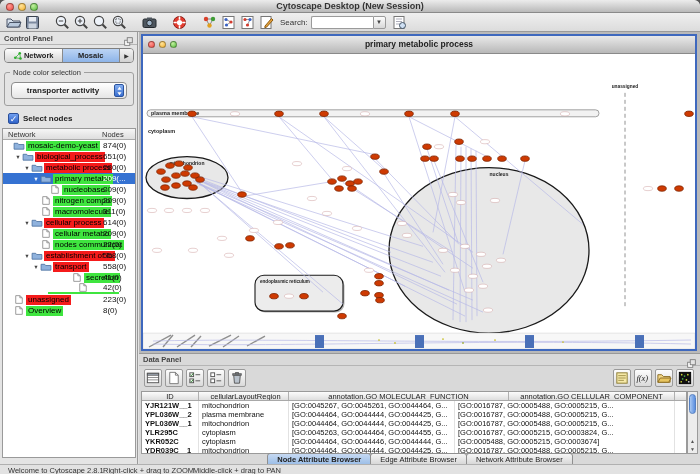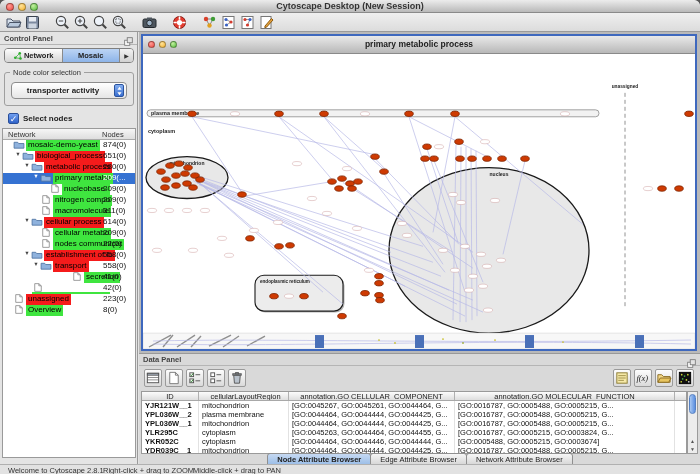--- a/index.html
+++ b/index.html
@@ -54,21 +54,21 @@
   .combo-step svg{width:7px;height:10px;}
   .cp-check{position:absolute;left:8px;top:81px;display:flex;align-items:center;gap:4px;}
   .checkbox{width:11px;height:11px;border-radius:2px;border:1px solid #2a4f9a;
     background:linear-gradient(#6f9ef0,#2f62c8);color:#fff;font-size:9px;line-height:10px;text-align:center;font-weight:bold;}
   .cp-check-label{font-size:8px;font-weight:bold;color:#222;}
   .cp-tree{position:absolute;left:2px;top:96px;width:134px;height:330px;background:#fff;border:1px solid #9a9a9a;overflow:hidden;}
   .tree-head{height:11px;background:linear-gradient(#f6f6f6,#dedede);border-bottom:1px solid #aaa;
     font-size:7.5px;color:#333;position:relative;}
   .th-net{position:absolute;left:5px;top:1px;}
   .th-nodes{position:absolute;left:99px;top:1px;}
-  .trow{height:11px;display:flex;white-space:nowrap;overflow:hidden;font-size:8px;position:relative;}
+  .trow{height:11px;display:flex;align-items:center;white-space:nowrap;overflow:hidden;font-size:8px;position:relative;}
   .trow.sel{background:#3572d2;}
   .arr{width:8px;font-size:5.5px;color:#444;flex:none;text-align:center;}
   .trow.sel .arr{color:#fff;}
   .ticon{width:12px;height:9px;flex:none;margin-right:1px;}
   .ticon svg{width:12px;height:9px;}
   .tlabel{padding:0 2px;color:#000;line-height:10px;flex:none;max-width:78px;overflow:hidden;}
   .tlabel.green{background:#3fe53f;}
   .tlabel.red{background:#f51b1b;}
   .tcount{position:absolute;left:100px;color:#111;}
   .trow.sel .tcount{color:#fff;}
@@ -187,20 +187,30 @@
             <path d="M6 5.5 L11 5.5 L8.5 11" stroke="#999" fill="none"></path>
             <circle cx="6" cy="5.5" r="1.6" fill="#d23b2e"></circle>
             <circle cx="11" cy="5.5" r="1.6" fill="#3b62c4"></circle>
             <circle cx="8.5" cy="11" r="1.6" fill="#d23b2e"></circle>
           </svg></span>
         <span class="tb-btn"><svg viewBox="0 0 17 17">
             <rect x="3" y="2.5" width="10" height="12" fill="#fff" stroke="#777"></rect>
             <path d="M7 12 L13.5 4.5 L15 6 L8.5 13.2 L6.8 13.6 Z" fill="#e8a33d" stroke="#8a5a10"></path>
           </svg></span>
       </div>
+    <div class="search-group">
+      <span class="search-label">Search:</span>
+      <input class="search-box" value="" style="">
+      <span class="search-drop">▼</span>
+      <span class="tb-btn" style="margin-left:5px"><svg viewBox="0 0 17 17">
+            <rect x="3" y="2.5" width="10" height="12" fill="#fff" stroke="#777"></rect>
+            <path d="M5 5h6M5 7.5h6M5 10h4" stroke="#99a" stroke-width="0.8"></path>
+            <circle cx="11.5" cy="11.5" r="3" fill="#cfe0f4" stroke="#456"></circle>
+          </svg></span>
+    </div>
   </div>
 
   <div class="control-panel">
     <div class="cp-header">
       <span class="cp-title">Control Panel</span>
       <span class="float-icon"><svg viewBox="0 0 13 13">
             <rect x="2" y="5" width="6" height="6" fill="#fff" stroke="#777"></rect>
             <rect x="5" y="2" width="6" height="6" fill="#e4e4e4" stroke="#777"></rect>
           </svg></span>
     </div>
@@ -597,22 +607,22 @@
                 <circle cx="6" cy="9.5" r="0.9" fill="#3fae4a"></circle>
                 <circle cx="10" cy="10.5" r="0.9" fill="#cdd838"></circle>
                 <circle cx="12.5" cy="12.5" r="0.9" fill="#d8d8d8"></circle>
                 <circle cx="4.5" cy="12.5" r="0.9" fill="#cdd838"></circle>
               </svg></span></div>
       </div>
       <div class="dp-table">
         <div class="dt-head">
             <span class="dt-hcell" style="width: 57px;">ID</span>
             <span class="dt-hcell" style="width: 90px;">_cellularLayoutRegion</span>
+            <span class="dt-hcell" style="width: 220px;">annotation.GO MOLECULAR_FUNCTION</span>
             <span class="dt-hcell" style="width: 166px;">annotation.GO CELLULAR_COMPONENT</span>
-            <span class="dt-hcell" style="width: 220px;">annotation.GO MOLECULAR_FUNCTION</span>
           </div>
         <div>
             <div class="dt-row">
               <span class="dt-cell c0" style="width: 57px;">YJR121W__1</span>
               <span class="dt-cell c1" style="width: 90px;">mitochondrion</span>
               <span class="dt-cell c2" style="width: 166px;">[GO:0045267, GO:0045261, GO:0044464, G...</span>
               <span class="dt-cell c3" style="width: 220px;">[GO:0016787, GO:0005488, GO:0005215, G...</span>
             </div>
             <div class="dt-row">
               <span class="dt-cell c0" style="width: 57px;">YPL036W__2</span>

